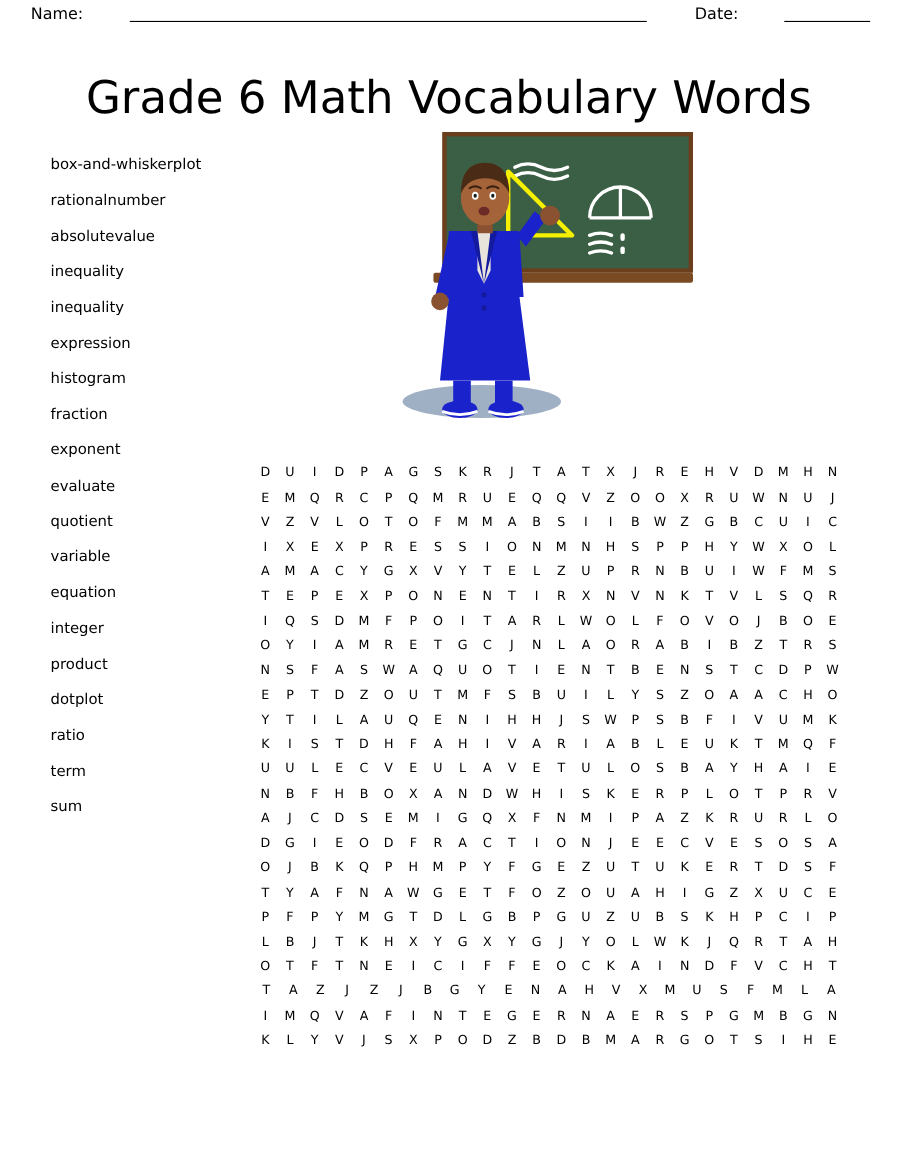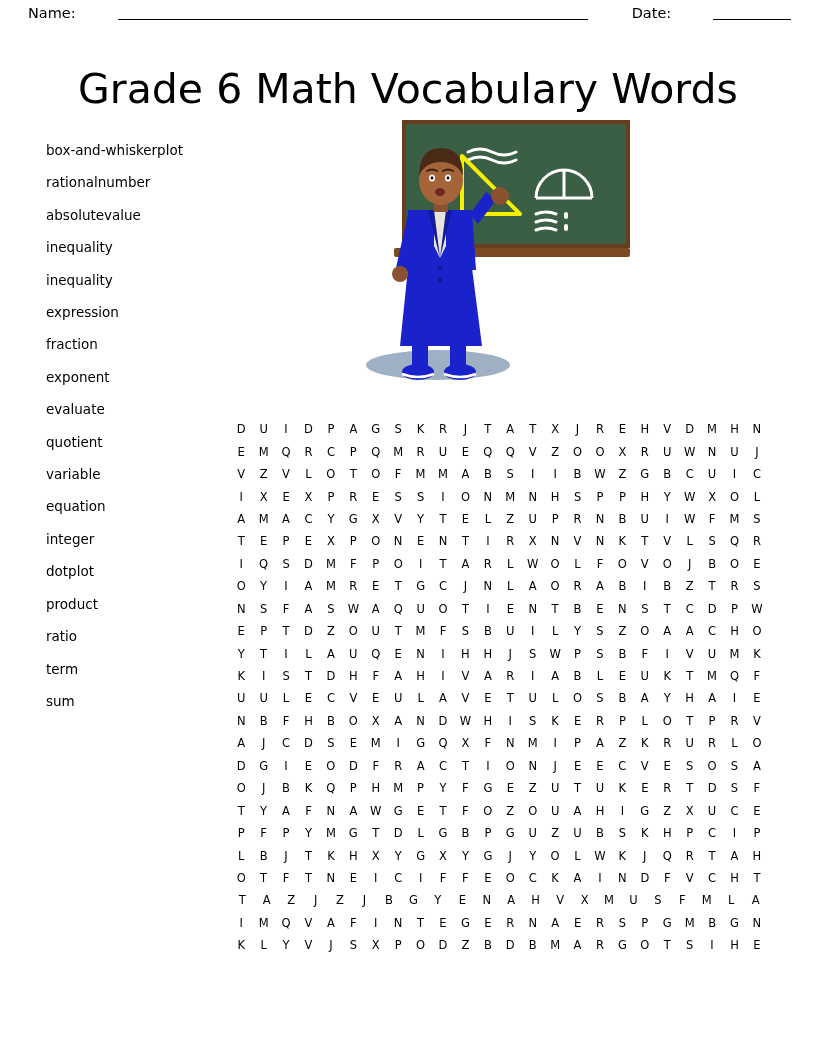--- a/index.html
+++ b/index.html
@@ -109,29 +109,30 @@
 
 <h1 class="page-title">Grade 6 Math Vocabulary Words</h1>
 
 <div class="word-list">
   <div class="word-item">box-and-whiskerplot</div>
   <div class="word-item">rationalnumber</div>
   <div class="word-item">absolutevalue</div>
   <div class="word-item">inequality</div>
   <div class="word-item">inequality</div>
   <div class="word-item">expression</div>
+  <div class="word-item">histogram</div>
   <div class="word-item">fraction</div>
   <div class="word-item">exponent</div>
   <div class="word-item">evaluate</div>
   <div class="word-item">quotient</div>
   <div class="word-item">variable</div>
   <div class="word-item">equation</div>
   <div class="word-item">integer</div>
+  <div class="word-item">product</div>
   <div class="word-item">dotplot</div>
-  <div class="word-item">product</div>
   <div class="word-item">ratio</div>
   <div class="word-item">term</div>
   <div class="word-item">sum</div>
 </div>
 
 <div class="illustration">
   <svg width="290" height="275" viewBox="0 0 290 275" xmlns="http://www.w3.org/2000/svg">
 
     <rect x="52" y="2" width="228" height="128" fill="#6b3f1d"></rect>
     <rect x="56" y="6" width="220" height="120" fill="#3a5f45"></rect>

